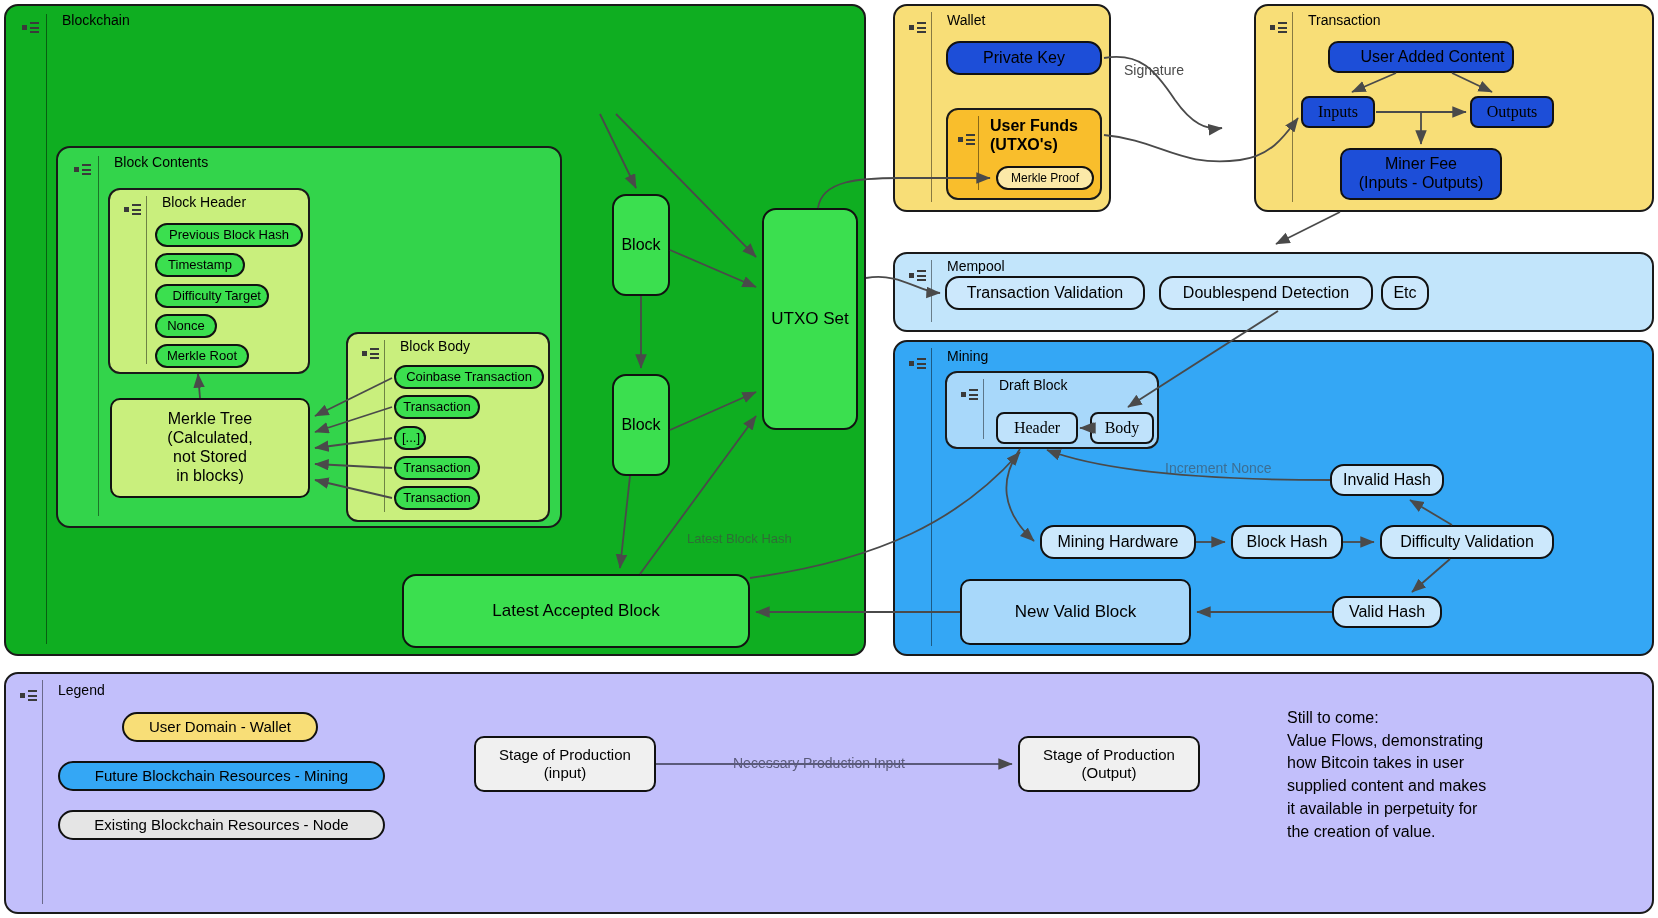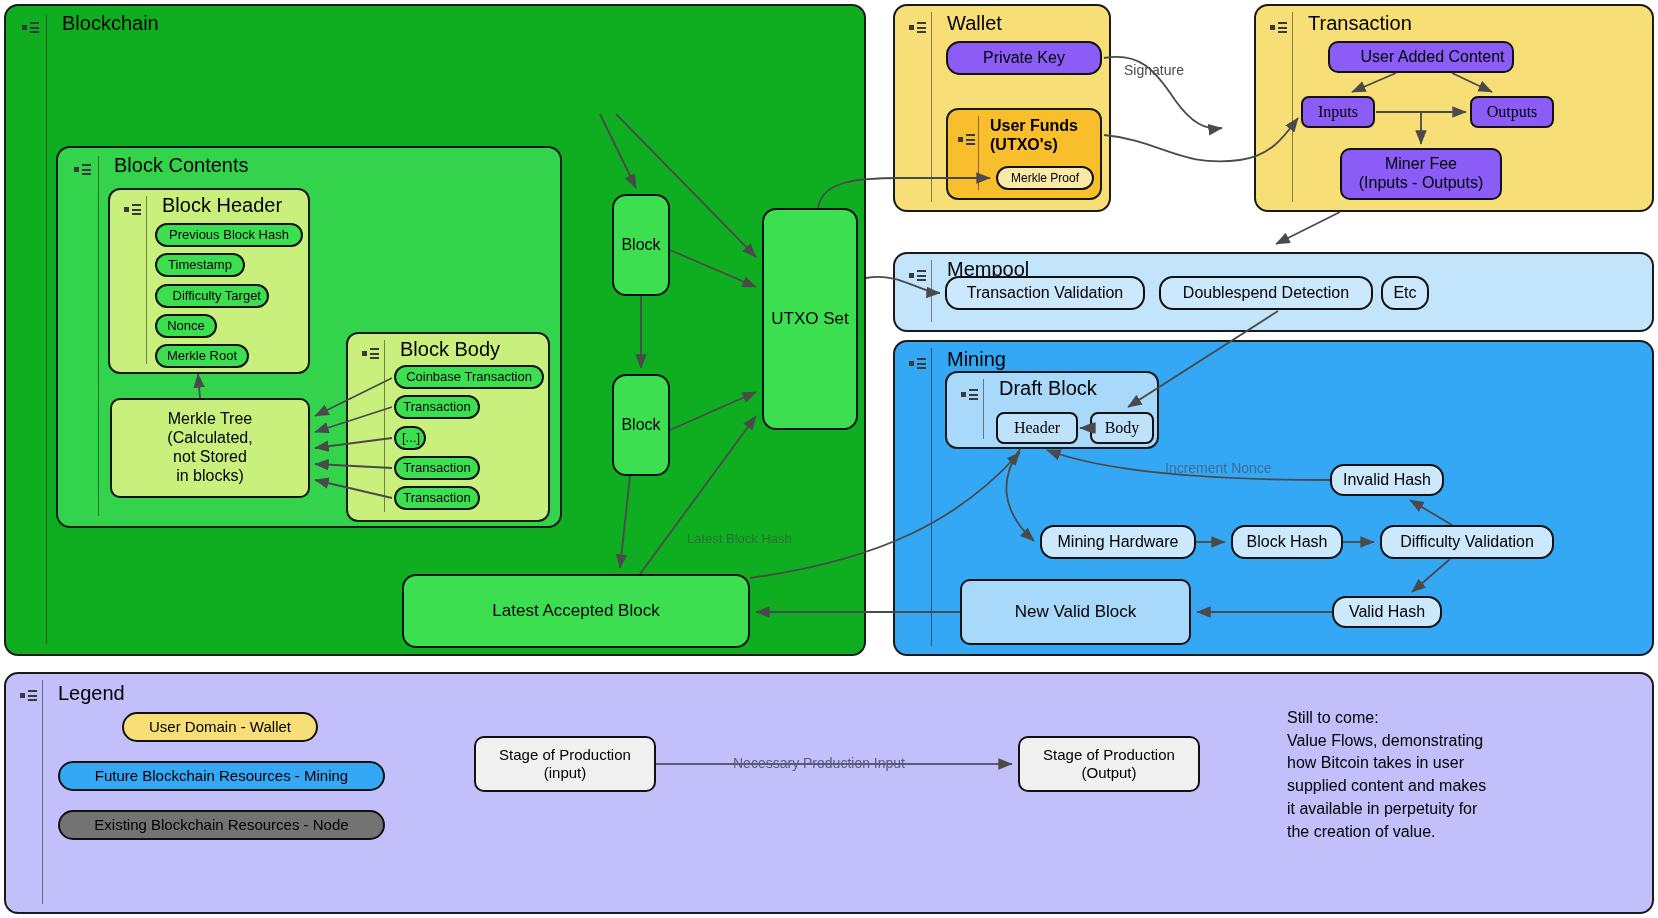--- a/index.html
+++ b/index.html
@@ -3,21 +3,21 @@
 <meta charset="utf-8">
 <style>
   html,body{margin:0;padding:0;background:#ffffff;}
   body{width:1658px;height:918px;position:relative;
        font-family:"Liberation Sans","DejaVu Sans",sans-serif;
        -webkit-font-smoothing:antialiased;}
   #stage{position:absolute;left:0;top:0;width:1658px;height:918px;overflow:hidden;}
 
   
   .pkg{position:absolute;border:2px solid #1a1a1a;border-radius:14px;box-sizing:border-box;}
-  .pkg > .pkg-title{position:absolute;left:56px;top:6px;font-size:20px;color:#000;white-space:nowrap;}
+  .pkg > .pkg-title{position:absolute;left:56px;top:6px;font-size:14px;color:#000;white-space:nowrap;}
   .pkg > .pkg-divider{position:absolute;left:40px;top:8px;bottom:10px;width:0;border-left:1.5px solid rgba(0,0,0,.45);}
   .pkg > .pkg-icon{position:absolute;left:16px;top:14px;width:18px;height:14px;}
 
   
   .ic-sq{position:absolute;left:0;top:5px;width:5px;height:5px;background:#3a3a3a;}
   .ic-l1{position:absolute;left:8px;top:2px;width:9px;height:2.2px;background:#3a3a3a;}
   .ic-l2{position:absolute;left:8px;top:6.5px;width:9px;height:2.2px;background:#3a3a3a;}
   .ic-l3{position:absolute;left:8px;top:11px;width:9px;height:2.2px;background:#3a3a3a;}
 
   
@@ -26,21 +26,21 @@
         color:#000;line-height:1.18;}
   .node span{display:block;width:100%;padding:0 6px;box-sizing:border-box;}
 
   
   .c-blockchain{background:#0FAE21;}
   .c-blockcontents{background:#33D44B;}
   .c-lightgreen{background:#C9EF7D;}
   .c-greenbox{background:#3BDF4F;}
   .c-greenpill{background:#3BDF4F;}
   .c-wallet{background:#F8DE77;}
-  .c-orange{background:#8b5cf6;}
+  .c-orange{background:#1d4ed8;}
   .c-orangedeep{background:#F9BE2C;font-weight:bold;}
   .c-mempool{background:#C2E5FB;}
   .c-mining{background:#34A7F5;}
   .c-blue-light{background:#CCE8FC;}
   .c-blue-mid{background:#A8D8FA;}
   .c-blue-pale{background:#BFE2FB;}
   .c-legend{background:#C2BFFB;}
   .c-white{background:#F0F0F0;}
 
   .r-pill{border-radius:999px;}
@@ -298,21 +298,21 @@
     <div class="pkg-divider" style="left:36px;top:6px;bottom:8px;"></div>
     <div class="pkg-title" style="left:52px;top:8px;">Legend</div>
   </div>
 
   <div class="node r-pill t-15" style="left:122px;top:712px;width:196px;height:30px;background:#F8DE77;">
     <span>User Domain - Wallet</span>
   </div>
   <div class="node r-pill t-15" style="left:58px;top:761px;width:327px;height:30px;background:#34A7F5;">
     <span>Future Blockchain Resources - Mining</span>
   </div>
-  <div class="node r-pill t-15" style="left:58px;top:810px;width:327px;height:30px;background:#737373;">
+  <div class="node r-pill t-15" style="left:58px;top:810px;width:327px;height:30px;background:#e5e5e5;">
     <span>Existing Blockchain Resources - Node</span>
   </div>
 
   <div class="node c-white r-10 t-15" style="left:474px;top:736px;width:182px;height:56px;">
     <span style="white-space:pre-line;">Stage of Production
 (input)</span>
   </div>
   <div class="node c-white r-10 t-15" style="left:1018px;top:736px;width:182px;height:56px;">
     <span style="white-space:pre-line;">Stage of Production
 (Output)</span>

